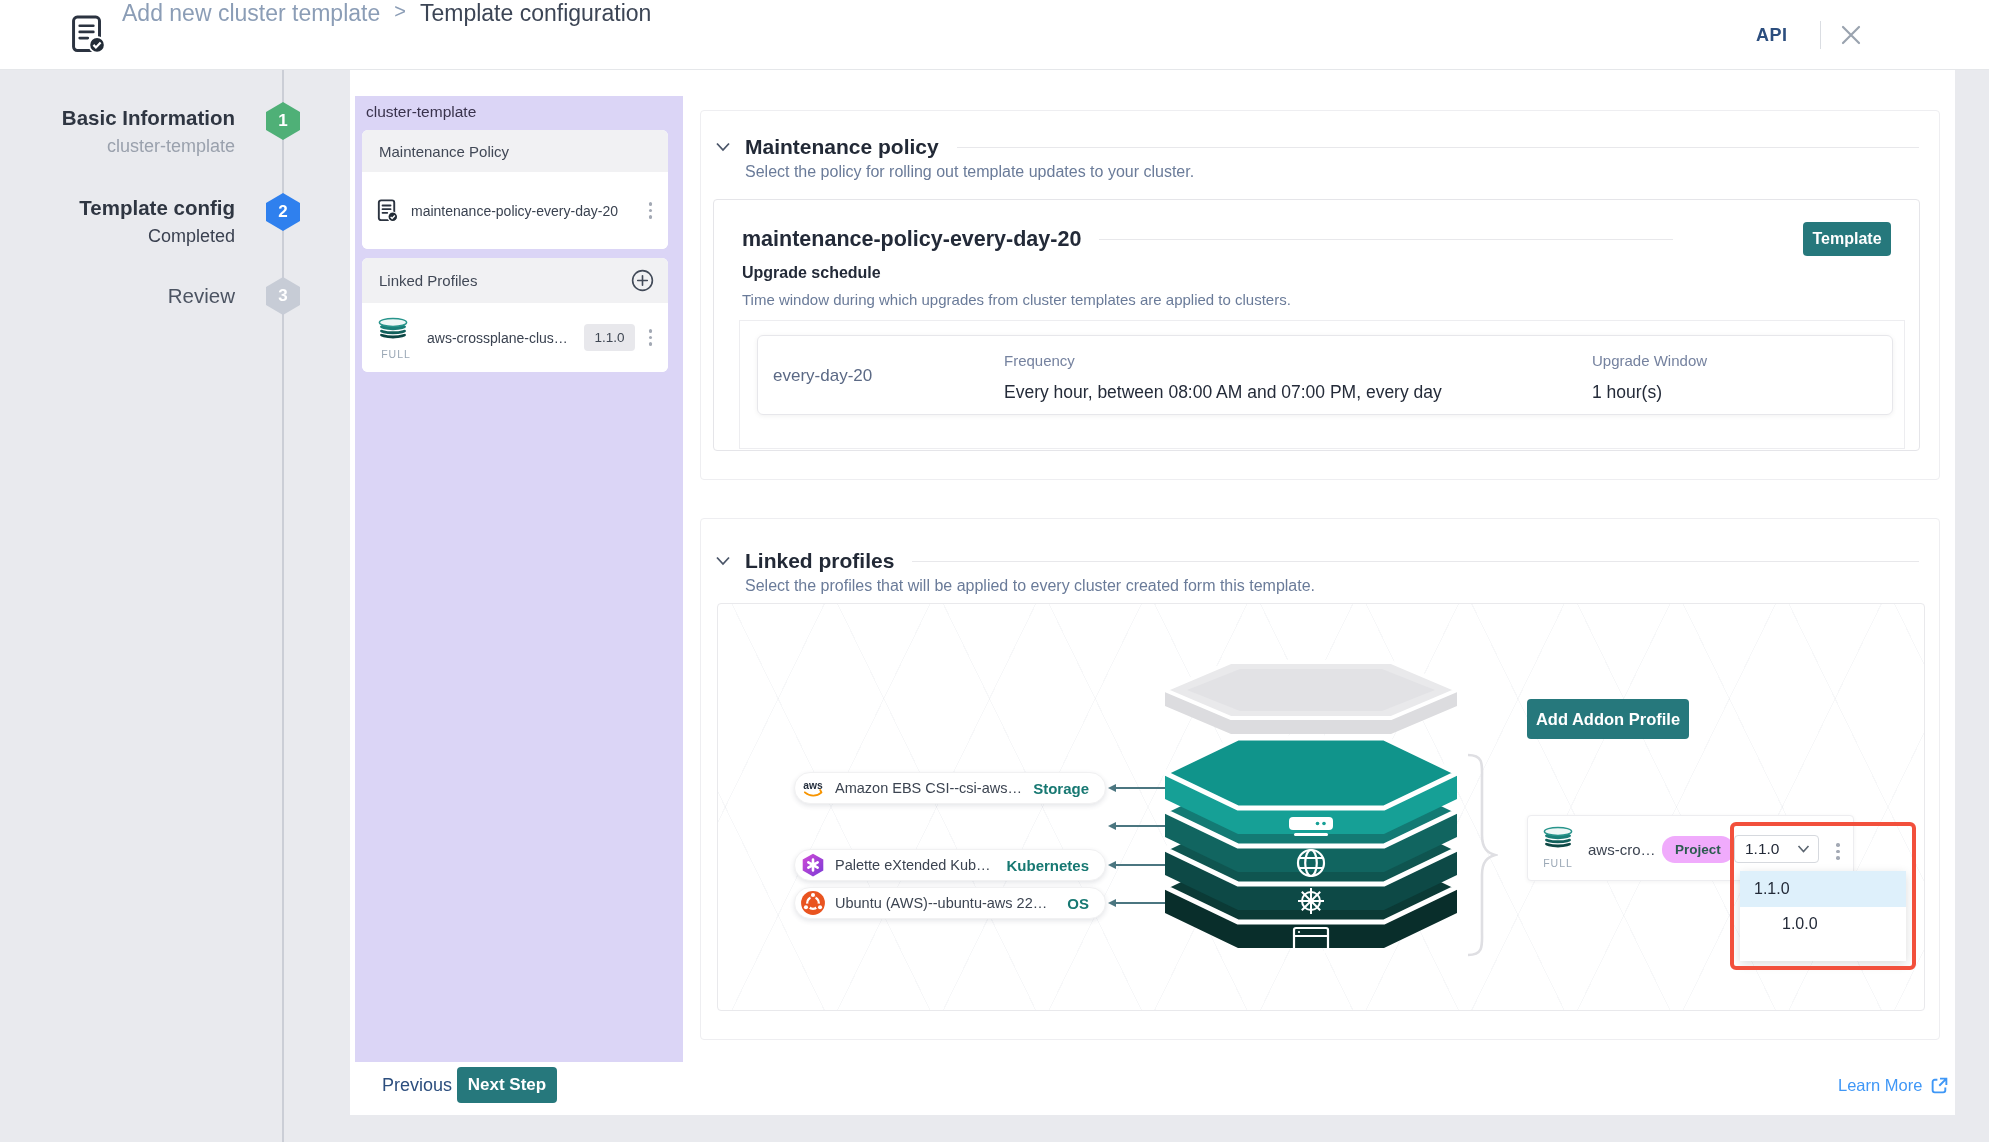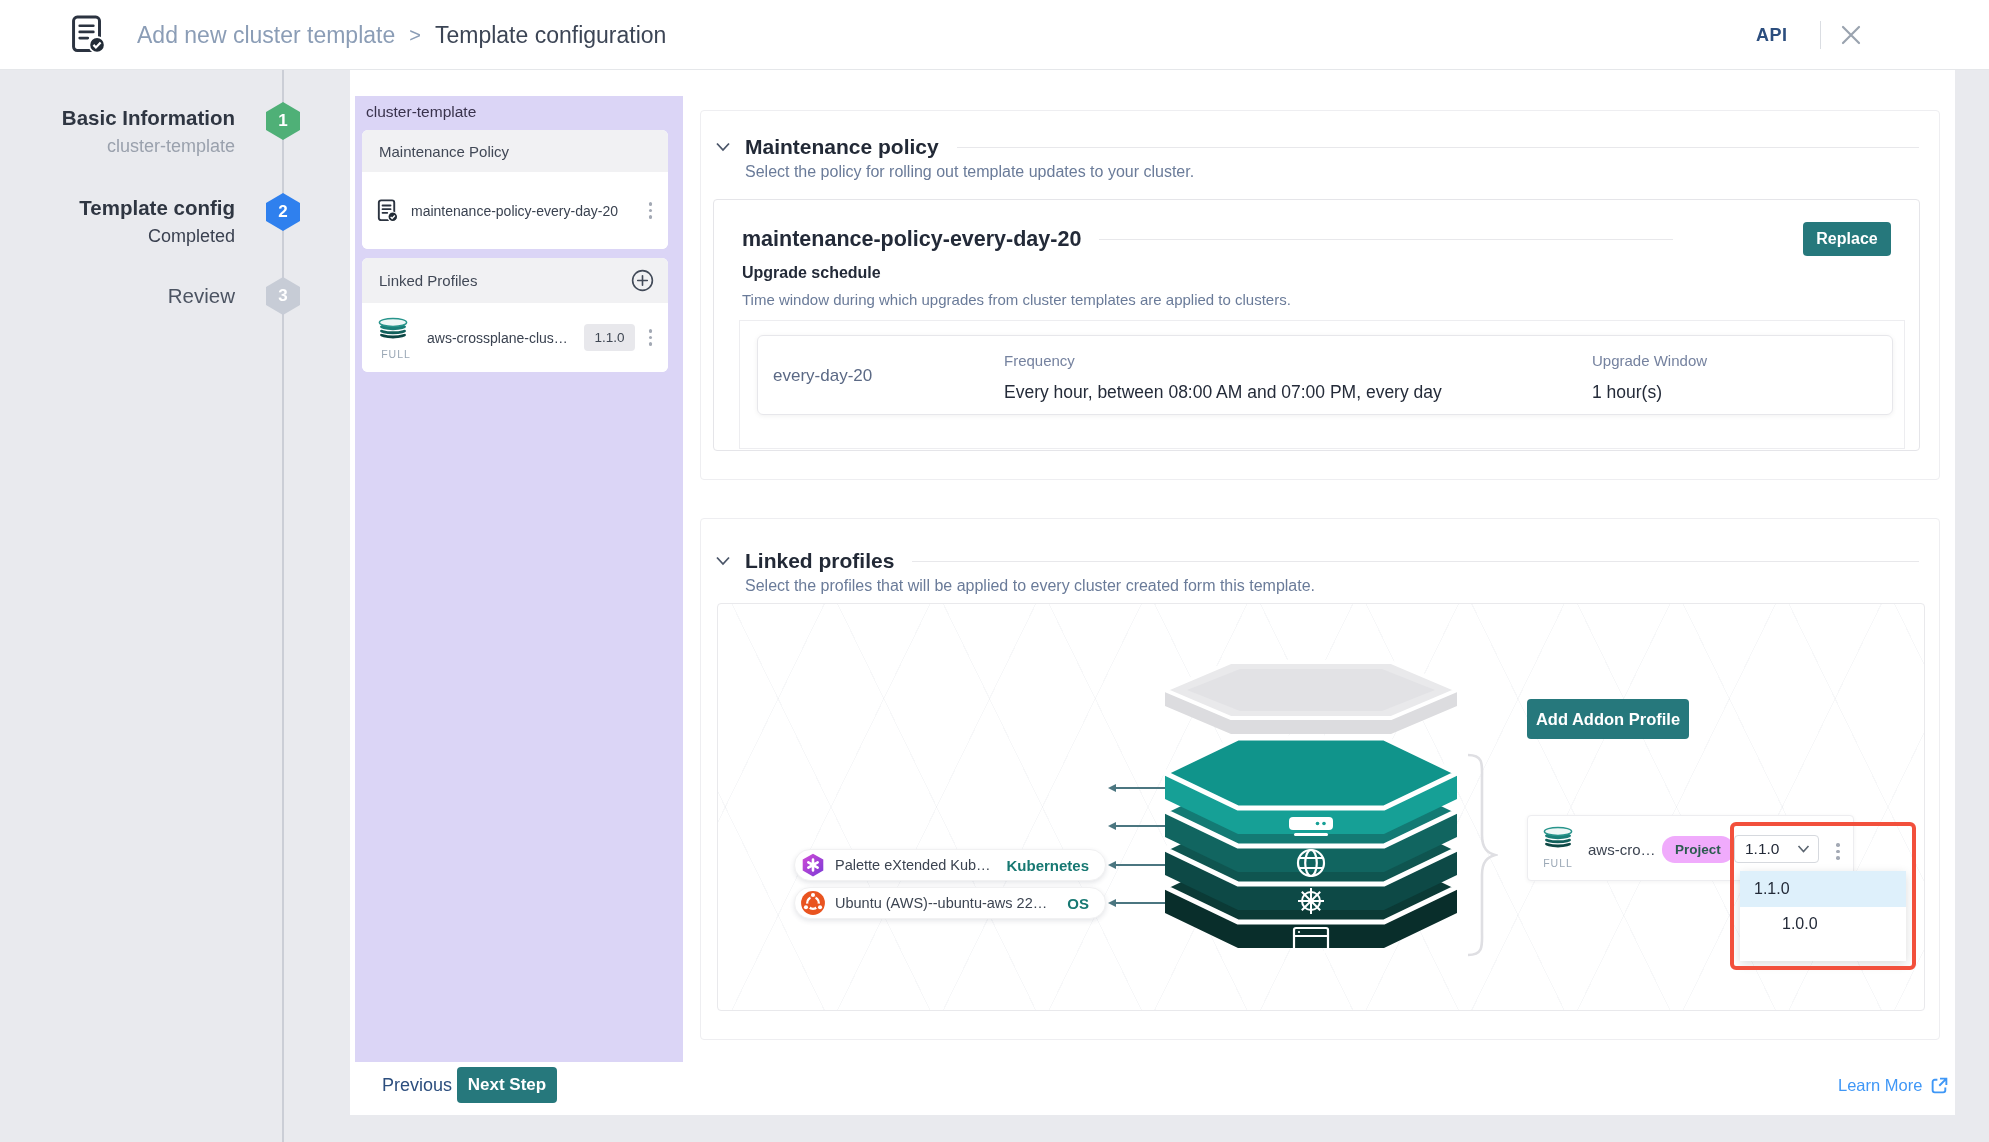--- a/index.html
+++ b/index.html
@@ -86,21 +86,21 @@
 </head>
 <body>
 
 <div class="header">
   <svg class="abs" style="left:70px;top:14px" width="38" height="42" viewBox="0 0 30 34">
     <rect x="2.5" y="2.5" width="21" height="27" rx="3" fill="#fff" stroke="#2b3340" stroke-width="2.4"></rect>
     <path d="M7.5,9.5 h11 M7.5,14.5 h11 M7.5,19.5 h6.5" stroke="#2b3340" stroke-width="2.2" stroke-linecap="round"></path>
     <circle cx="21.5" cy="25" r="6.3" fill="#222b36" stroke="#fff" stroke-width="1.6"></circle>
     <path d="M18.6,25 l2,2.1 l3.8,-4" stroke="#fff" stroke-width="1.8" fill="none"></path>
   </svg>
-  <div class="abs" style="left:137px;top:0;height:70px;display:flex;align-items:center">
+  <div class="abs" style="left:122px;top:0;height:70px;display:flex;align-items:flex-start">
     <span class="crumb-parent">Add new cluster template</span>
     <span class="crumb-sep">&gt;</span>
     <span class="crumb-current">Template configuration</span>
   </div>
   <div class="abs api-link" style="left:1756px;top:0;line-height:70px">API</div>
   <div class="hdr-divider"></div>
   <svg class="abs" style="left:1840px;top:24px;cursor:pointer" width="22" height="22" viewBox="0 0 22 22">
     <path d="M3,3 L19,19 M19,3 L3,19" stroke="#9aa3af" stroke-width="2.2" stroke-linecap="round"></path>
   </svg>
 </div>
@@ -188,21 +188,21 @@
       </svg>
     <span class="sec-title">Maintenance policy</span>
     <span class="sec-rule"></span>
   </div>
   <div class="sec-sub" style="top:52px">Select the policy for rolling out template updates to your cluster.</div>
 
   <div class="inner-card" style="left:12px;top:88px;width:1207px;height:252px">
     <div style="position:absolute;left:28px;right:28px;top:22px;display:flex;align-items:center">
       <span class="card-name">maintenance-policy-every-day-20</span>
       <span class="mini-rule"></span>
-      <button class="teal-btn" style="width:88px;height:34px;font-size:16px">Replace</button>
+      <button class="teal-btn" style="width:88px;height:34px;font-size:16px">Template</button>
     </div>
     <div class="abs" style="left:28px;top:64px;font-size:16px;font-weight:bold;color:#232a38">Upgrade schedule</div>
     <div class="abs" style="left:28px;top:91px;font-size:15px;color:#6a7b99">Time window during which upgrades from cluster templates are applied to clusters.</div>
 
     <div class="abs" style="left:25px;top:120px;width:1166px;height:129px;border:1px solid #ededf0">
       <div class="abs" style="left:17px;top:14px;width:1136px;height:80px;border:1px solid #e7e7eb;border-radius:6px;box-shadow:0 1px 5px rgba(0,0,0,.06)">
         <div class="abs" style="left:15px;top:0;height:80px;display:flex;align-items:center;font-size:17px;color:#5b6985">every-day-20</div>
         <div class="abs" style="left:246px;top:16px">
           <div class="lbl">Frequency</div>
           <div class="val">Every hour, between 08:00 AM and 07:00 PM, every day</div>
@@ -230,20 +230,29 @@
 
     <div class="conn" style="left:397px;top:183px;width:76px"></div>
     <div class="conn-arrow" style="left:390px;top:179.5px"></div>
     <div class="conn" style="left:397px;top:221px;width:68px"></div>
     <div class="conn-arrow" style="left:390px;top:217.5px"></div>
     <div class="conn" style="left:397px;top:260px;width:68px"></div>
     <div class="conn-arrow" style="left:390px;top:256.5px"></div>
     <div class="conn" style="left:397px;top:298px;width:76px"></div>
     <div class="conn-arrow" style="left:390px;top:294.5px"></div>
 
+    <div class="chip" style="top:168px">
+      <svg width="26" height="26" viewBox="0 0 24 24">
+        <text x="12" y="13" font-size="9.5" font-weight="bold" fill="#252f3e" text-anchor="middle" font-family="Liberation Sans, sans-serif">aws</text>
+        <path d="M4.5,16 C9,20 15.5,20 19.5,16.2" stroke="#f79400" stroke-width="1.7" fill="none" stroke-linecap="round"></path>
+        <path d="M19.8,16 l-1.2,-2.2" stroke="#f79400" stroke-width="1.7" fill="none" stroke-linecap="round"></path>
+      </svg>
+      <span class="nm">Amazon EBS CSI--csi-aws…</span>
+      <span class="tp">Storage</span>
+    </div>
 
 
     <div class="chip" style="top:245px">
       <svg width="26" height="26" viewBox="0 0 24 24">
         <defs>
             <linearGradient id="pg" x1="0" y1="0" x2="1" y2="1">
           <stop offset="0" stop-color="#d14ad6"></stop>
               <stop offset="1" stop-color="#7b3bd6"></stop>
         </linearGradient>
           </defs>

